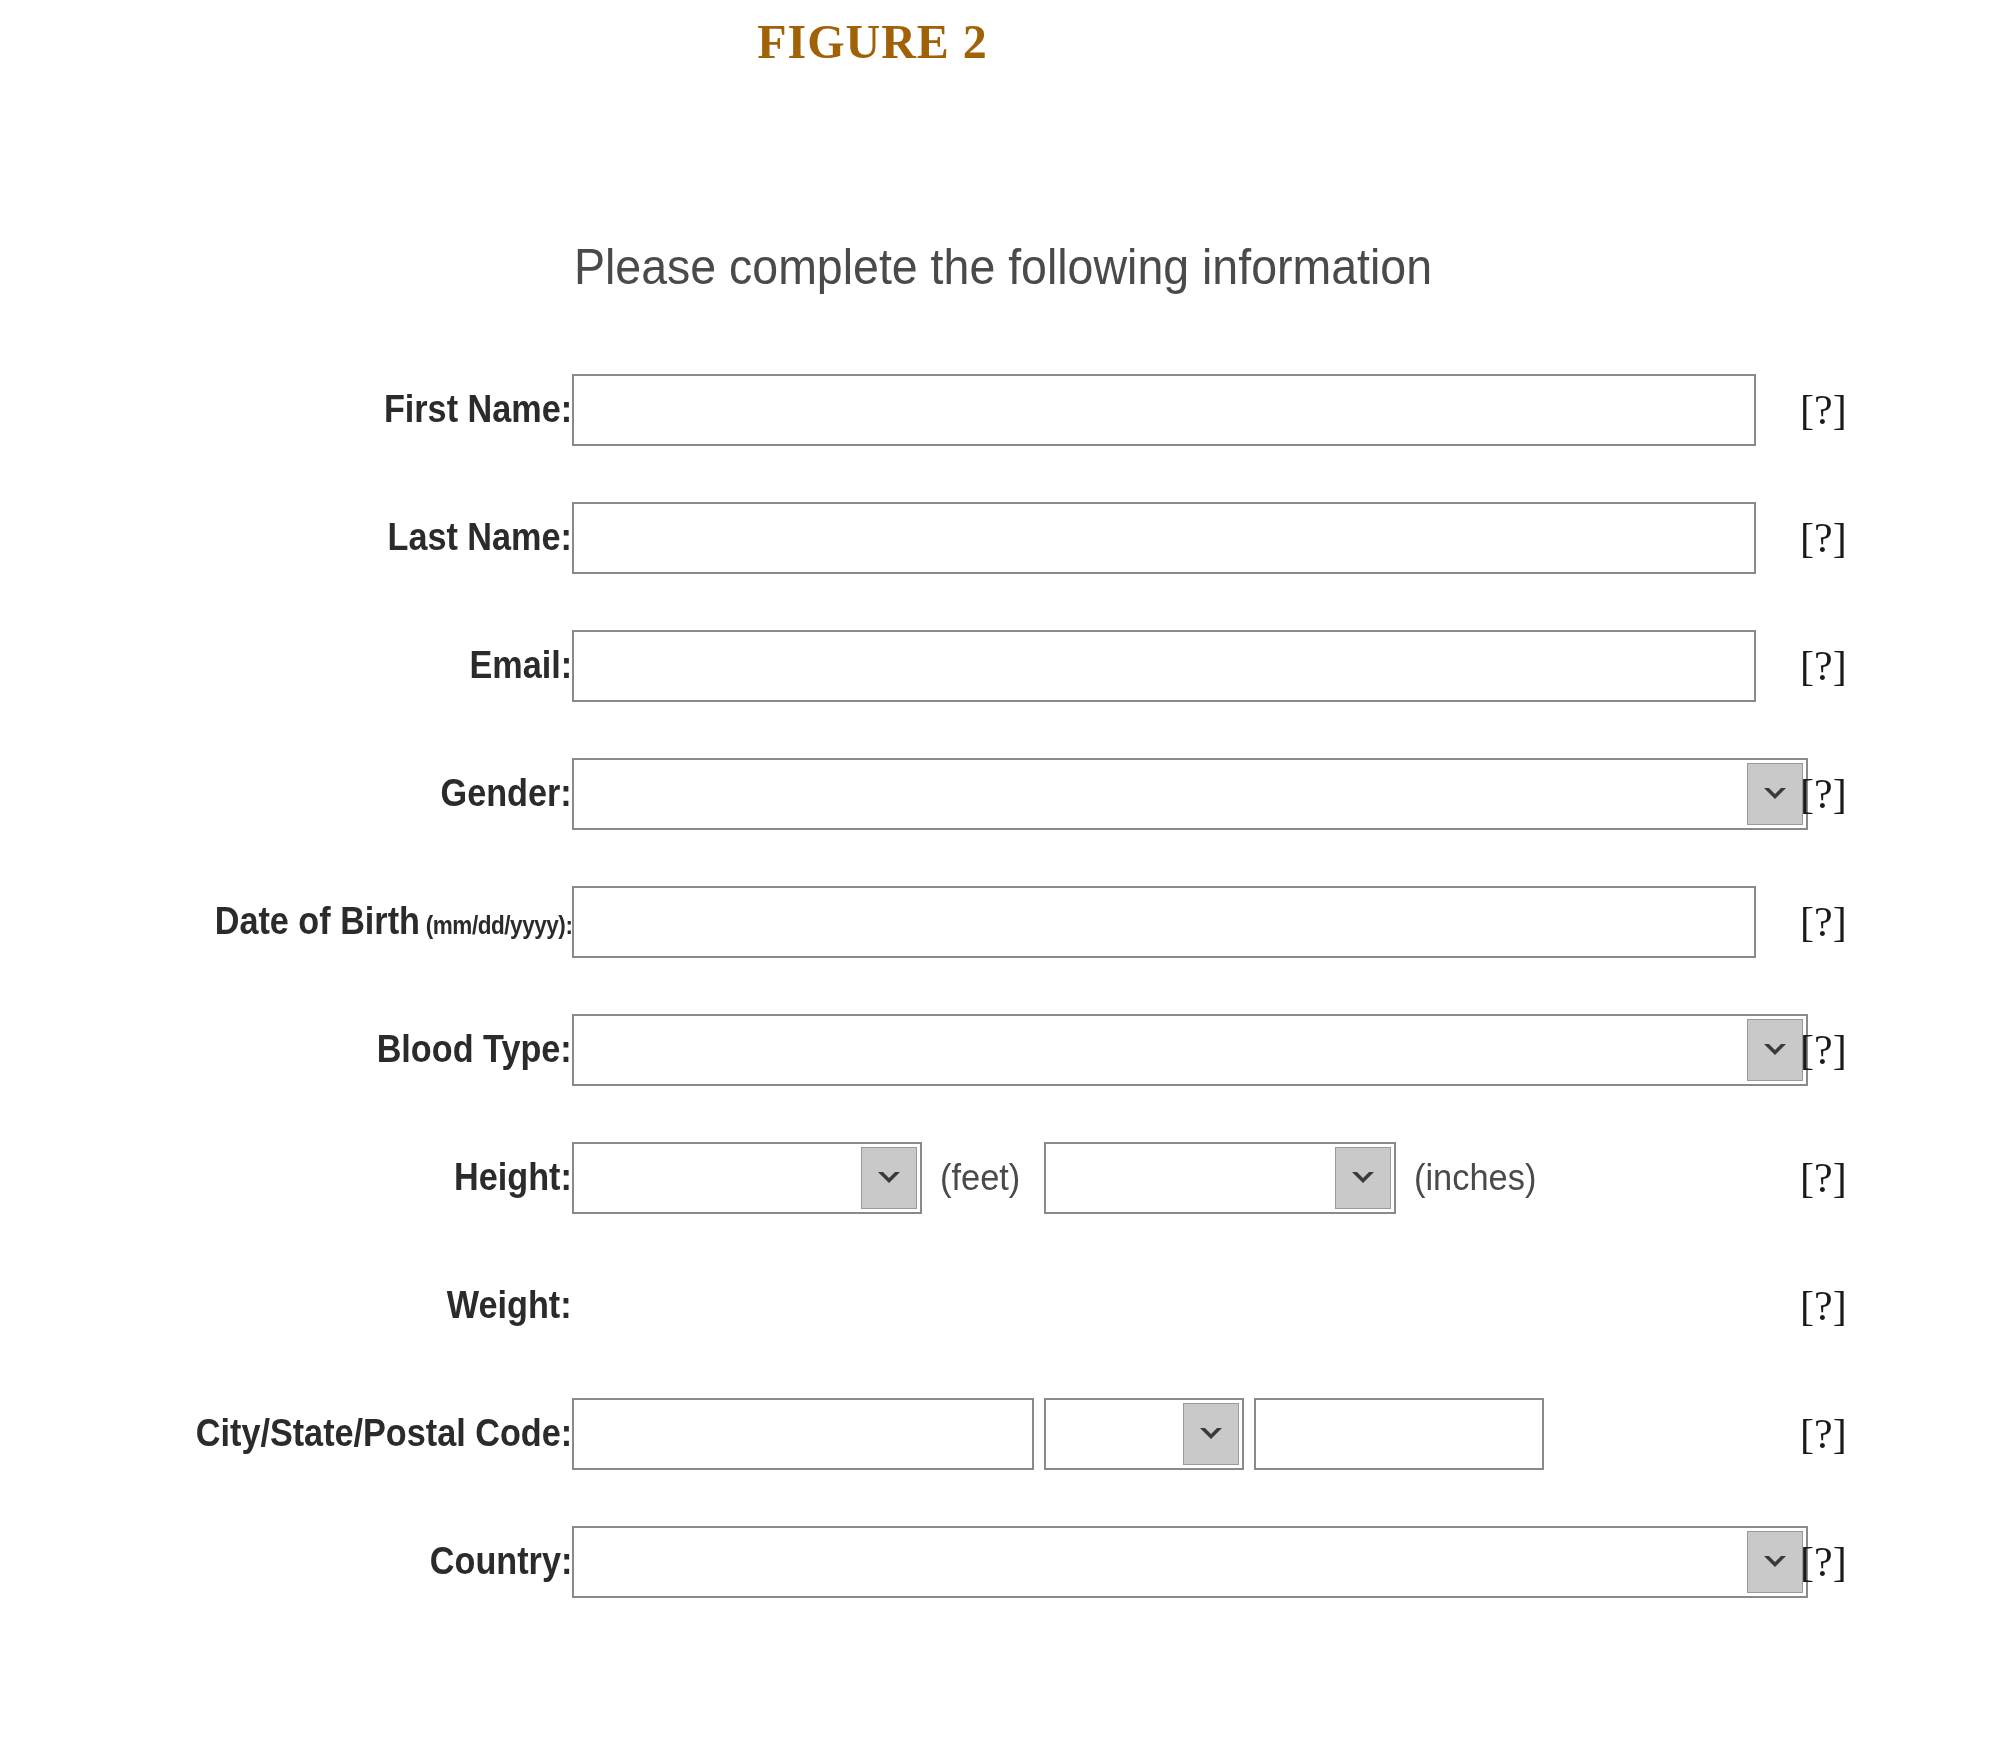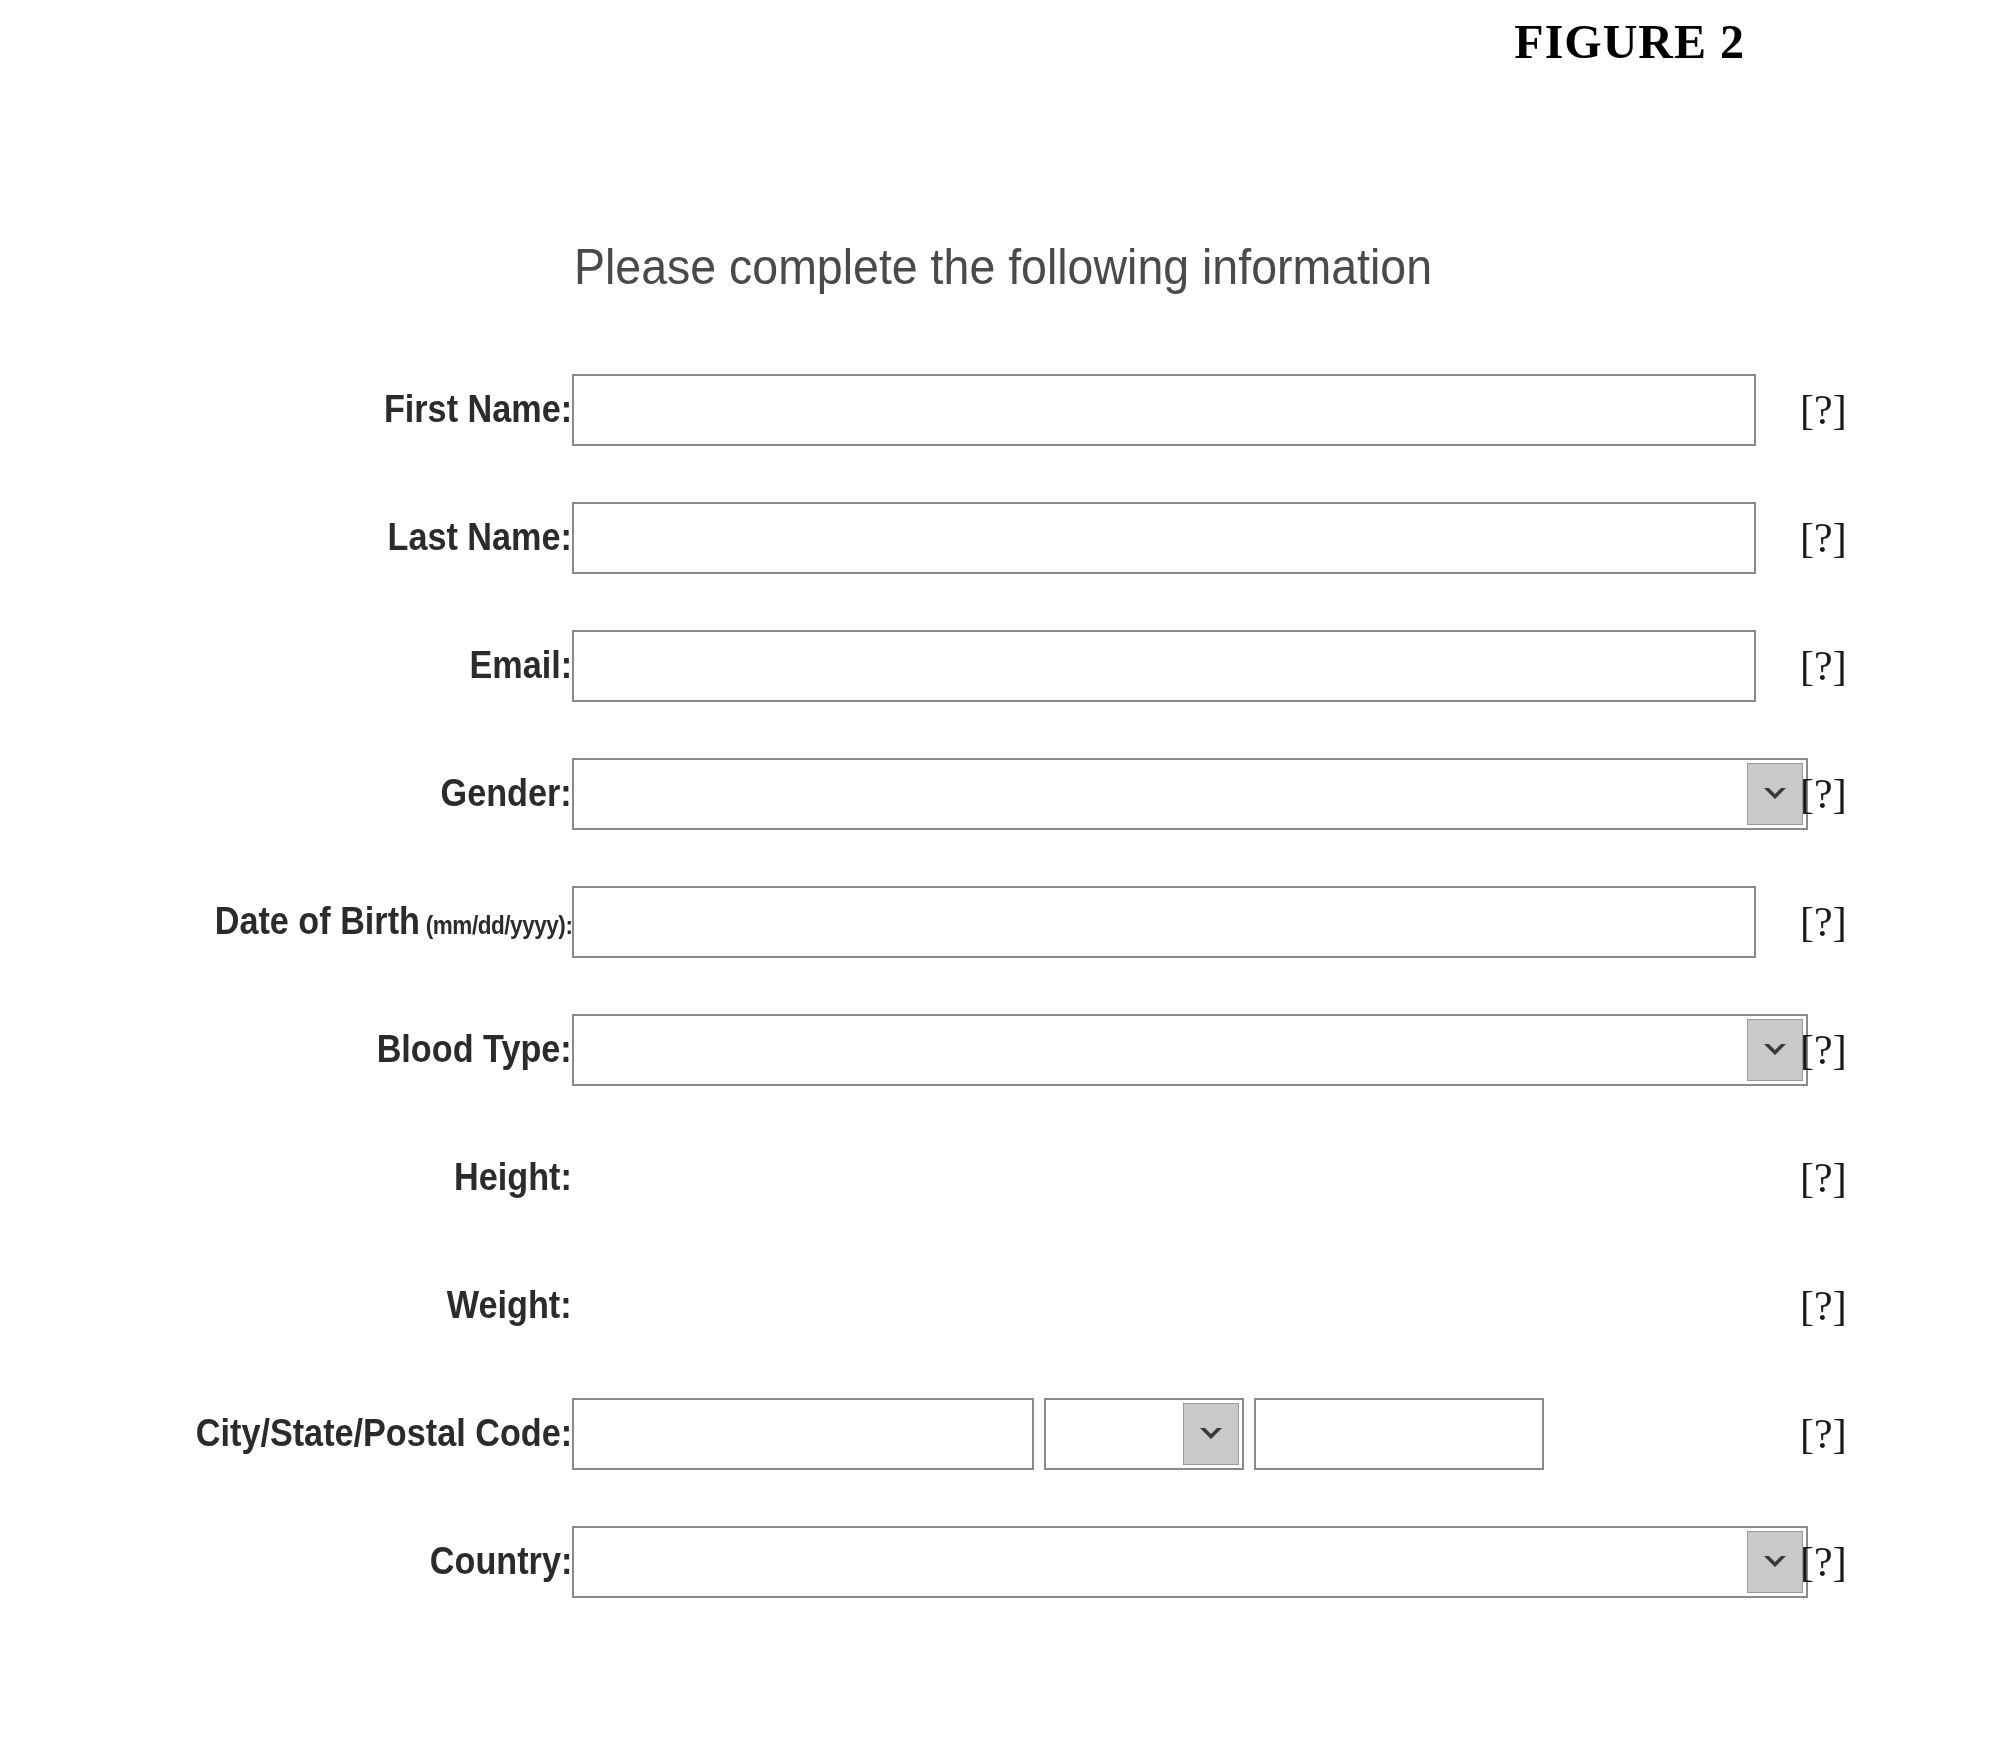--- a/index.html
+++ b/index.html
@@ -14,26 +14,26 @@
     font-family: "Liberation Sans", sans-serif;
     color: #1a1a1a;
     overflow: hidden;
   }
 
   #figure-title {
     position: absolute;
     top: 14px;
     left: 0;
     width: 1745px;
-    text-align: right;
+    text-align: center;
     font-family: "Liberation Serif", serif;
     font-weight: bold;
     font-size: 48px;
     letter-spacing: 1px;
-    color: #000000;
+    color: #a16207;
   }
 
   #form-heading {
     position: absolute;
     top: 238px;
     left: 0;
     width: 2006px;
     text-align: center;
     font-family: "Liberation Sans", sans-serif;
     font-weight: 400;
@@ -217,20 +217,38 @@
         </span>
       </div>
     </div>
     <div class="help">[?]</div>
   </div>
 
   <div class="form-row">
     <div class="row-label">
       <span>Height:</span>
     </div>
+    <div class="fields">
+      <div class="ctl select w-feet">
+        <span class="arrow-btn">
+          <svg width="30" height="20" viewBox="0 0 30 20">
+            <path d="M4 4 L15 15 L26 4 L21 4 L15 10 L9 4 Z" fill="#3a3a3a"></path>
+          </svg>
+        </span>
+      </div>
+      <span class="unit">(feet)</span>
+      <div class="ctl select w-inch gap-sm">
+        <span class="arrow-btn">
+          <svg width="30" height="20" viewBox="0 0 30 20">
+            <path d="M4 4 L15 15 L26 4 L21 4 L15 10 L9 4 Z" fill="#3a3a3a"></path>
+          </svg>
+        </span>
+      </div>
+      <span class="unit">(inches)</span>
+    </div>
     <div class="help">[?]</div>
   </div>
 
   <div class="form-row">
     <div class="row-label">
       <span>Weight:</span>
     </div>
     <div class="help">[?]</div>
   </div>
 

